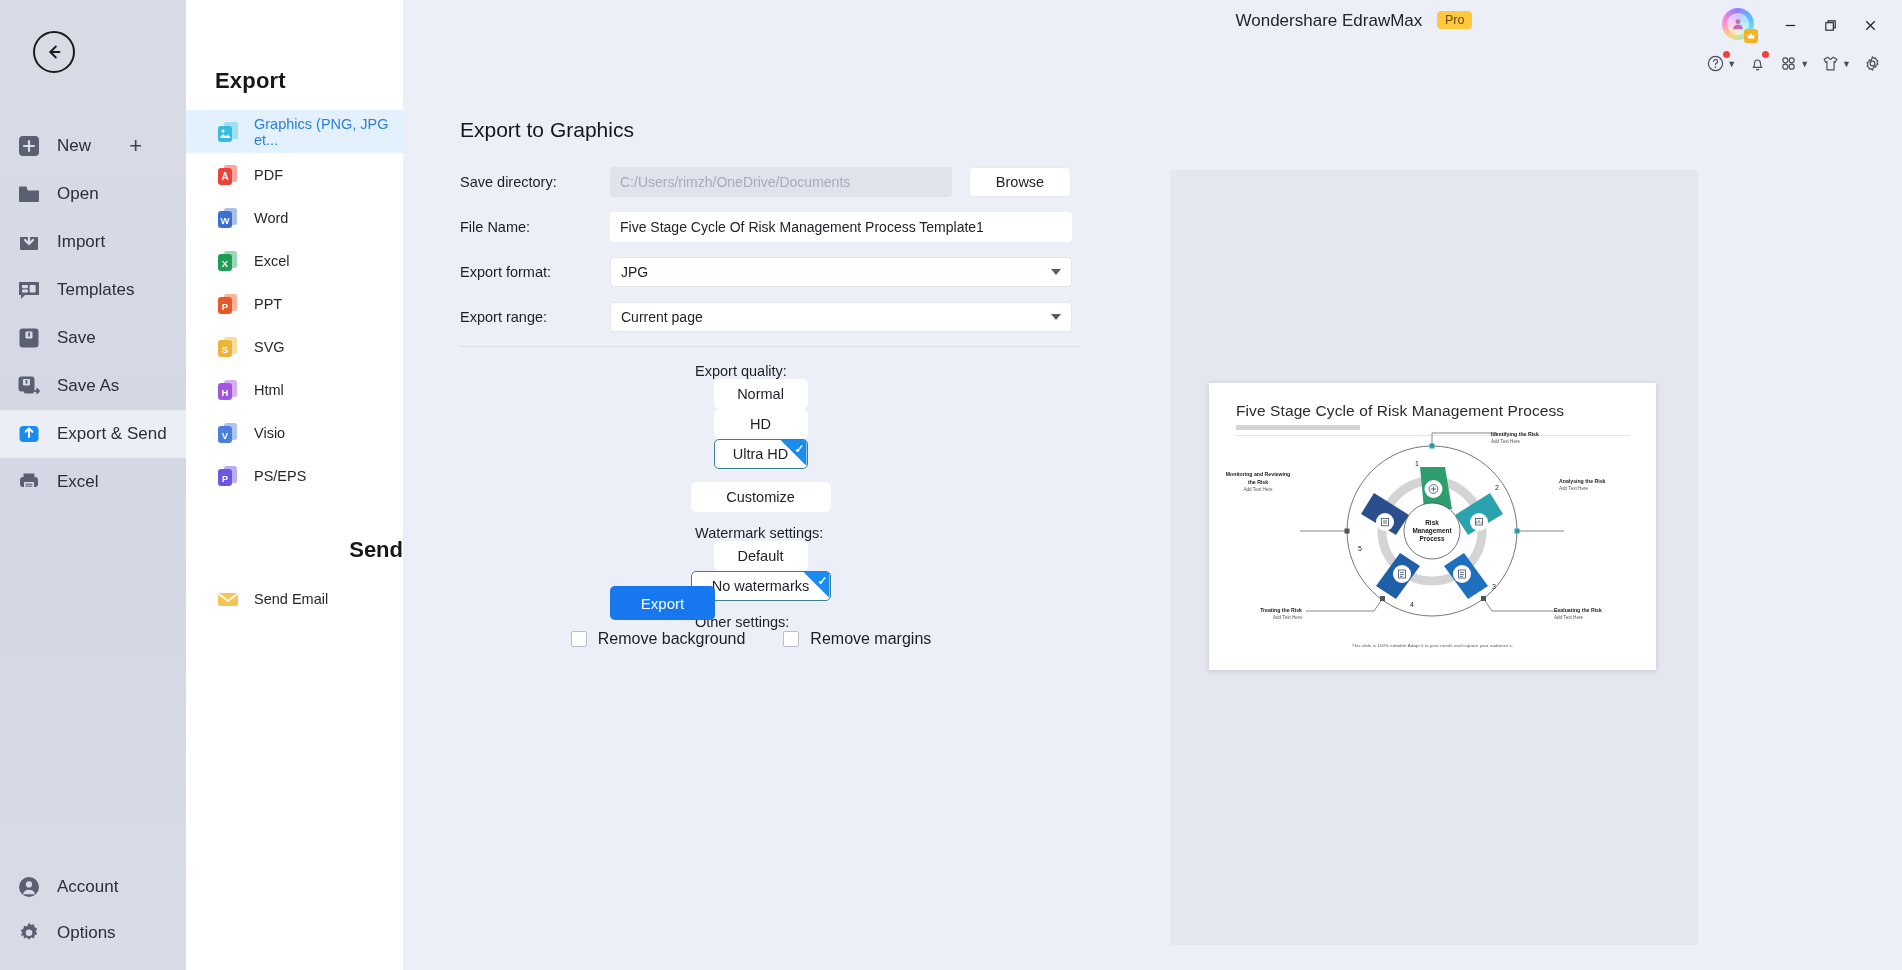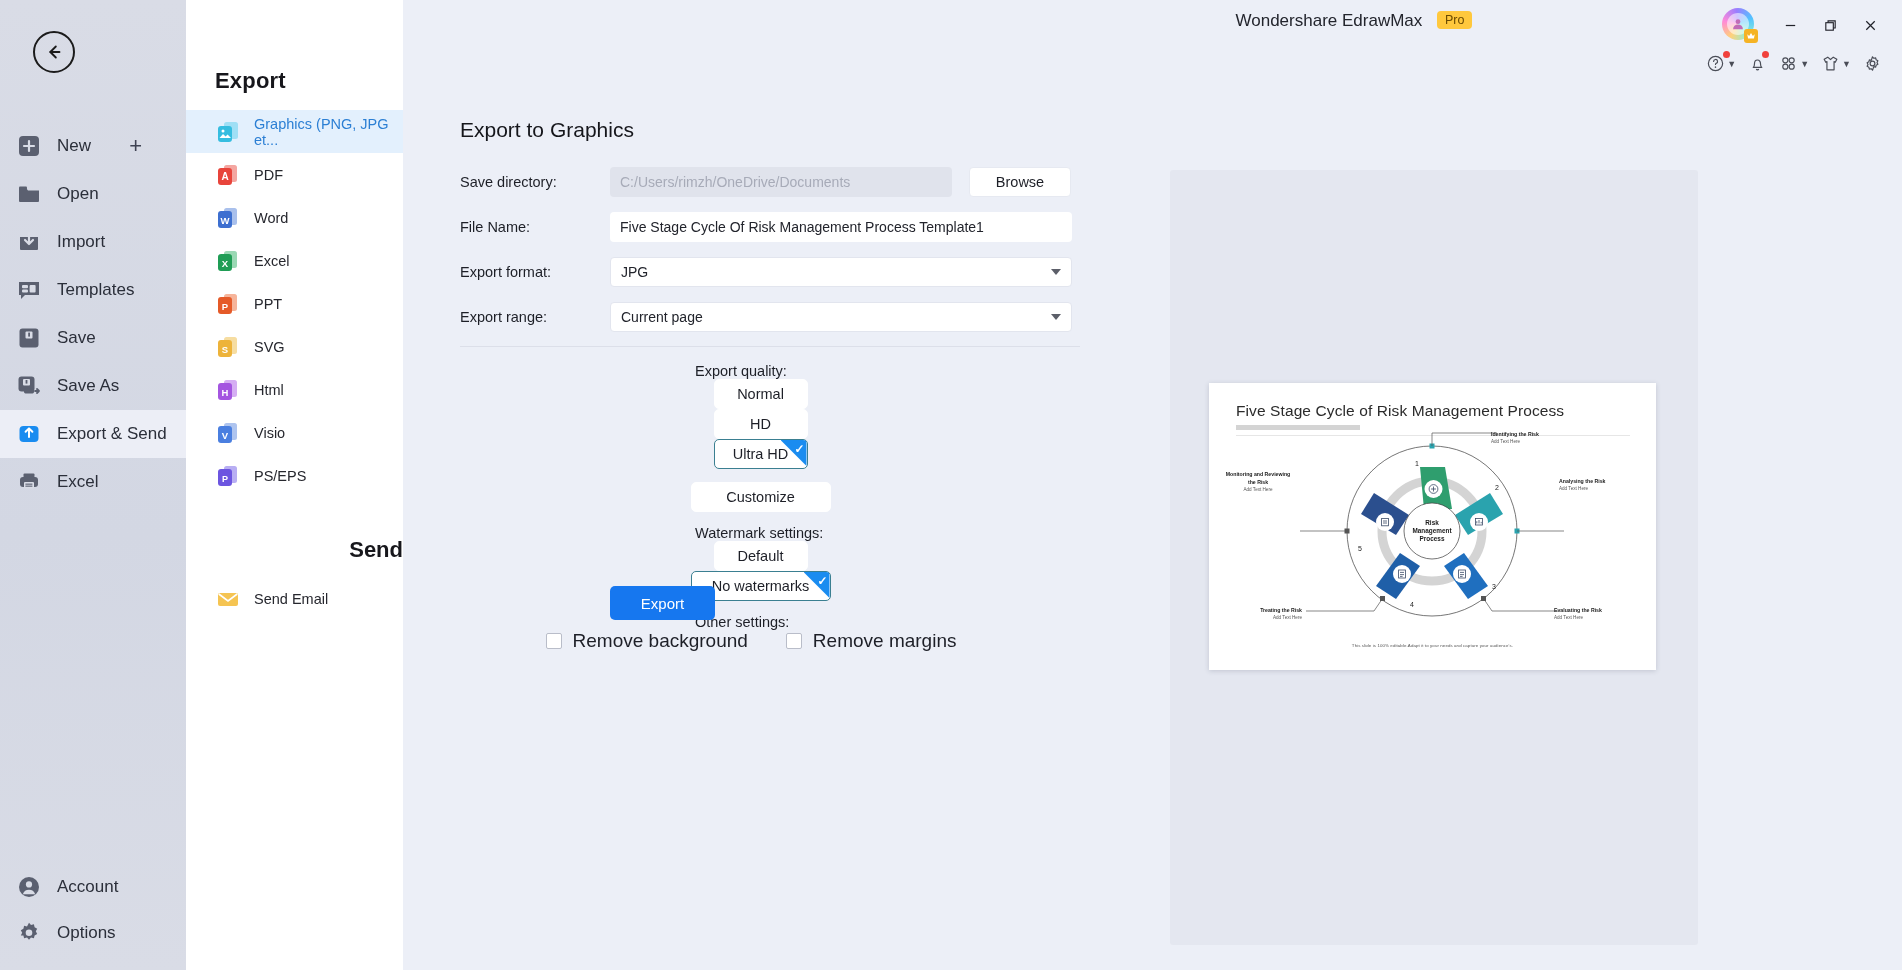--- a/index.html
+++ b/index.html
@@ -150,21 +150,21 @@
     position:absolute; right: 2px; top: 2px; color:#fff; font-size: 12px; font-weight:bold;
     transform: rotate(0deg);
   }
   .chip.wide { min-width: 140px; }
   .chip.wm { min-width: 140px; }
   .cbrow { display:flex; align-items:center; }
   .cb {
     width: 16px; height: 16px; border:1px solid #b9bdc9; background:#fff;
     border-radius: 2px; margin-right: 11px; cursor:pointer;
   }
-  .cbtext { font-size:19px; color:#1d1f27; margin-right: 38px; }
+  .cbtext { font-size:16px; color:#1d1f27; margin-right: 38px; }
   .exportbtn {
     position:absolute; left: 207px; top: 586px; width: 105px; height: 34px;
     background: #1677ef; color:#fff; border-radius: 5px; border:none;
     font-size: 15px; cursor: pointer;
     font-family: "Liberation Sans", sans-serif;
   }
 
   
   .previewpane {
     position:absolute; left: 1170px; top: 170px; width: 528px; height: 775px;

